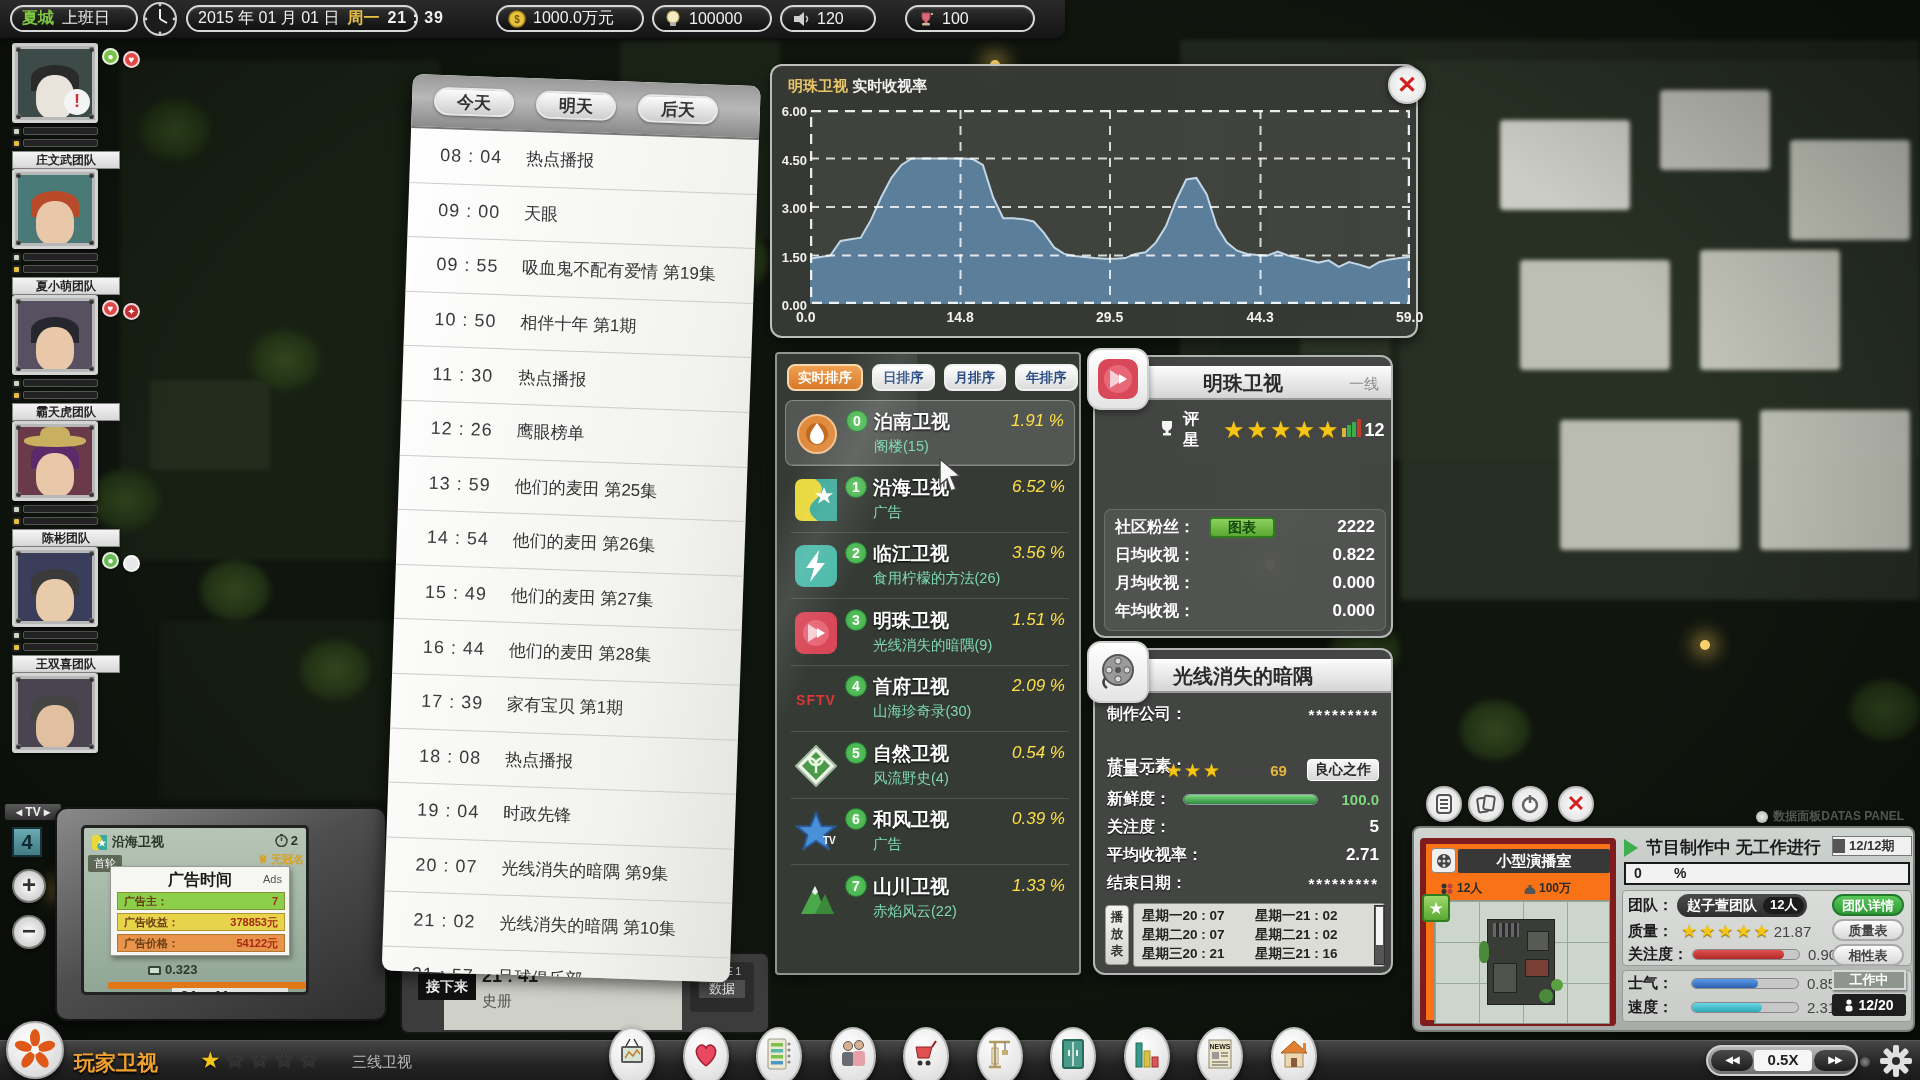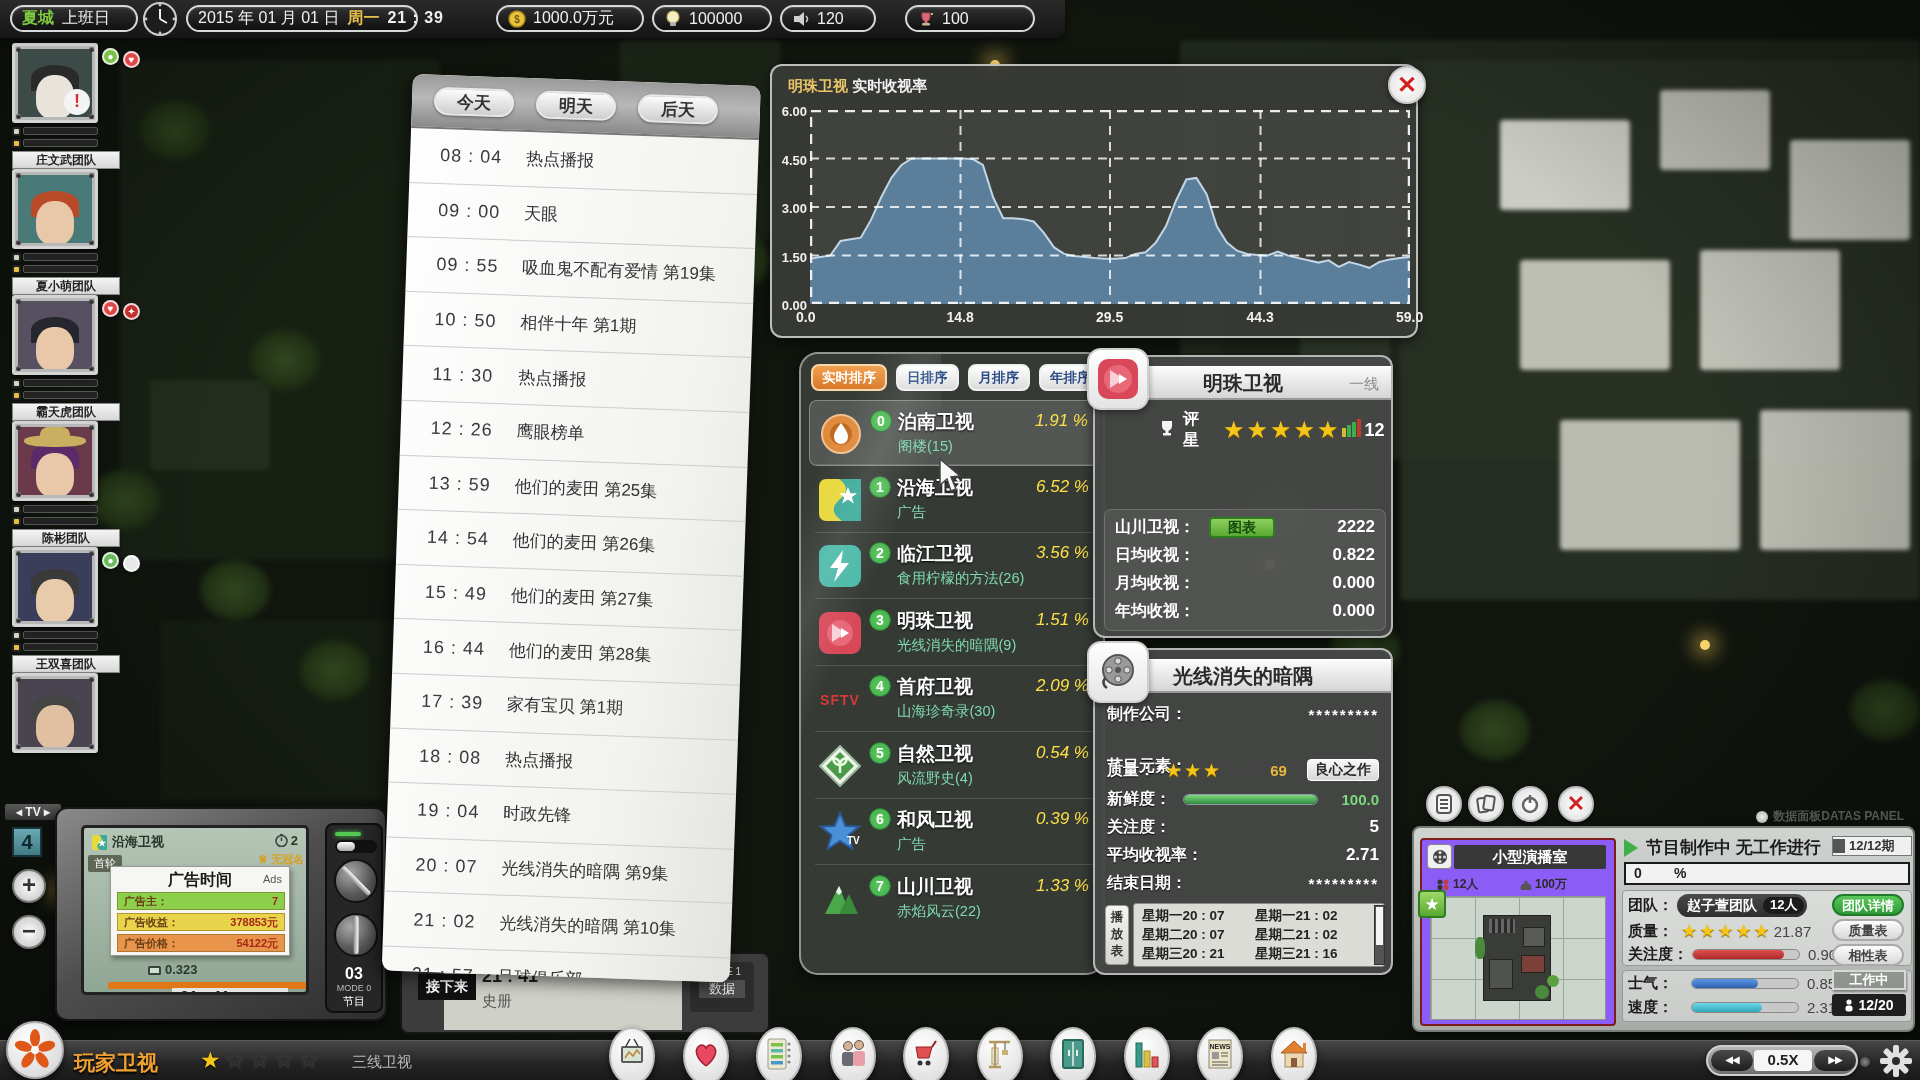--- a/index.html
+++ b/index.html
@@ -67,22 +67,22 @@
 #chart-title .st { color:#e8c568; } #chart-title .rest { color:#f2f2f2; }
 #plot { position:absolute; left:38px; top:44px; width:600px; height:194px; background:rgba(255,255,255,.05); }
 .ytick { position:absolute; width:34px; text-align:right; font-size:13px; font-weight:bold; color:#f0f0f0; left:1px; }
 .xtick { position:absolute; top:243px; font-size:14px; font-weight:bold; color:#f0f0f0; }
 #chart-close { position:absolute; left:1388px; top:66px; width:38px; height:38px; border-radius:50%; z-index:45;
   background:radial-gradient(#ffffff,#e0e0e0); border:2px solid #c8c8c8; color:#d41f1f; font-size:24px; font-weight:bold;
   text-align:center; line-height:33px; cursor:pointer; box-shadow:0 2px 6px rgba(0,0,0,.5); }
 
 
 #rank { position:absolute; left:775px; top:352px; width:306px; height:623px; z-index:25;
-  background:rgba(56,60,56,.95); border:2px solid rgba(220,220,220,.55); border-radius:19px;
-  box-shadow:0 4px 14px rgba(0,0,0,.55); overflow:hidden;margin-left:24px; }
+  background:rgba(56,60,56,.95); border:2px solid rgba(220,220,220,.55); border-radius:4px;
+  box-shadow:0 4px 14px rgba(0,0,0,.55); overflow:hidden; }
 #rank::after{ content:""; position:absolute; left:-40px; top:0; width:180px; height:400px;
   background:linear-gradient(115deg,transparent 30%,rgba(255,255,255,.10) 45%,transparent 60%); pointer-events:none; }
 #rank-tabs { position:absolute; left:10px; top:10px; display:flex; gap:9px; }
 .rtab { height:27px; border-radius:8px; font-size:13.5px; font-weight:bold; text-align:center;
   line-height:24px; padding:0 9px; cursor:pointer; }
 .rtab.on { background:linear-gradient(#f0a050,#d87828); border:2px solid #f8d8a8; color:#fff; }
 .rtab.off { background:linear-gradient(#ffffff,#dcdcdc); border:2px solid #f0f0f0; color:#2b4d86; }
 .rrow { position:absolute; left:8px; width:290px; height:66px; cursor:pointer; }
 .rrow.hl { background:rgba(255,255,255,.15); border:1px solid rgba(255,255,255,.3); border-radius:8px; }
 .rrow .sep { position:absolute; left:6px; right:6px; bottom:0; height:1px; background:rgba(255,255,255,.14); }
@@ -142,22 +142,22 @@
 
 
 #studio { position:absolute; left:1412px; top:786px; width:506px; height:249px; z-index:25; }
 #studio-body { position:absolute; left:0; top:40px; width:503px; height:206px;
   background:linear-gradient(#d0d4d0,#a8aca8); border:2px solid #787c78; border-radius:8px; box-shadow:0 4px 12px rgba(0,0,0,.5); }
 .tab-circ { position:absolute; top:0; width:36px; height:36px; border-radius:50%;
   background:radial-gradient(#ffffff,#dcdcdc); border:2px solid #bbb; box-shadow:0 2px 5px rgba(0,0,0,.5);
   display:flex; align-items:center; justify-content:center; cursor:pointer; z-index:3; }
 #studio-corner { position:absolute; right:14px; top:22px; font-size:12px; font-weight:bold; color:#555; display:flex; align-items:center; gap:5px; }
 #studio-corner i { width:12px; height:12px; border-radius:50%; background:radial-gradient(#eee,#aaa); }
-#room { position:absolute; left:8px; top:52px; width:196px; height:188px; background:#8b5cf6;
-  border:2px solid #7f1d1d; border-radius:4px; }
+#room { position:absolute; left:8px; top:52px; width:196px; height:188px; background:#f97316;
+  border:6px solid #7f1d1d; border-radius:4px; }
 #room-head { position:absolute; left:32px; top:5px; width:152px; height:24px; background:#383838; color:#fff;
   font-size:15px; font-weight:bold; text-align:center; line-height:23px; border-radius:2px; }
 #room-film { position:absolute; left:5px; top:4px; width:25px; height:25px; background:#f0f0f0; border-radius:4px;
   border:1px solid #888; display:flex; align-items:center; justify-content:center; }
 .room-info { position:absolute; top:36px; font-size:12px; font-weight:bold; color:#2a2a2a; display:flex; align-items:center; gap:3px; }
 #room-grid { position:absolute; left:8px; top:56px; width:176px; height:124px; background:#ccd6cc; border:1px solid #8a948a;
   background-image:linear-gradient(#9aa89a 1px,transparent 1px),linear-gradient(90deg,#9aa89a 1px,transparent 1px);
   background-size:44px 41px; overflow:hidden; }
 #room-star { position:absolute; left:-4px; top:50px; width:28px; height:28px; background:linear-gradient(#9ed86a,#5aa832);
   border:2px solid #2f7d1f; border-radius:4px; color:#fff; font-size:17px; text-align:center; line-height:25px; z-index:2; }
@@ -742,21 +742,21 @@
               <rect x="1" y="10" width="4" height="9" fill="#d4b83a"></rect>
               <rect x="6" y="7" width="4" height="12" fill="#3aae4a"></rect>
               <rect x="11" y="4" width="4" height="15" fill="#3aae4a"></rect>
               <rect x="16" y="1" width="4" height="18" fill="#c23a2a"></rect>
             </svg></span>
       <span style="color:#fff;font-size:18px;font-weight:bold;">12</span>
     </span>
   </div>
   <div id="st-stats">
     <div class="stat-row" style="top:6px;">
-      <span class="sl">山川卫视：</span>
+      <span class="sl">社区粉丝：</span>
       <span id="btn-chart">图表</span>
       <span class="sv">2222</span>
     </div>
     <div class="stat-row" style="top:34px;">
       <span class="sl">日均收视：</span>
 
       <span class="sv">0.822</span>
     </div>
     <div class="stat-row" style="top:62px;">
       <span class="sl">月均收视：</span>
@@ -1021,37 +1021,20 @@
             </svg>
         <span>0.323</span>
       </div>
       <div id="tv-bar"></div>
       <div id="tv-next">接下来</div>
       <div id="tv-nextbox">
         <div class="t1">21 : 41</div>
 
       </div>
     </div>
-    <div id="knobs">
-      <div id="tv-light"></div>
-      <div id="tv-toggle">
-            <i></i>
-          </div>
-      <div class="knob" style="top:34px;">
-            <i style="transform:translate(-50%,-50%) rotate(45deg);"></i>
-          </div>
-      <div class="knob" style="top:88px;">
-            <i style="transform:translate(-50%,-50%) rotate(90deg);"></i>
-          </div>
-      <div id="knob-txt">
-        <div class="n">03</div>
-        <div class="m">MODE 0</div>
-        <div class="s">节目</div>
-      </div>
-    </div>
   </div>
 </div>
 
 <div id="toolbar">
   <div id="brand-logo">
     <svg width="44" height="44">
           <g fill="#e05818">
             <ellipse cx="22" cy="10" rx="5" ry="9"></ellipse>
             <ellipse cx="22" cy="10" rx="5" ry="9" transform="rotate(72 22 22)"></ellipse>
             <ellipse cx="22" cy="10" rx="5" ry="9" transform="rotate(144 22 22)"></ellipse>

